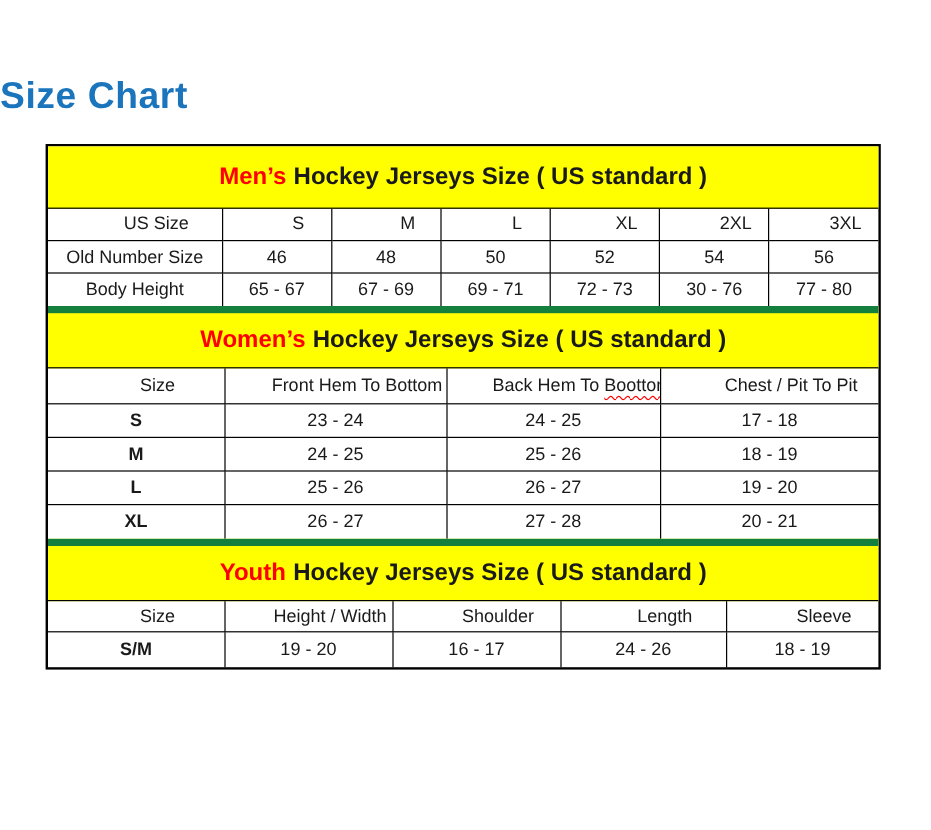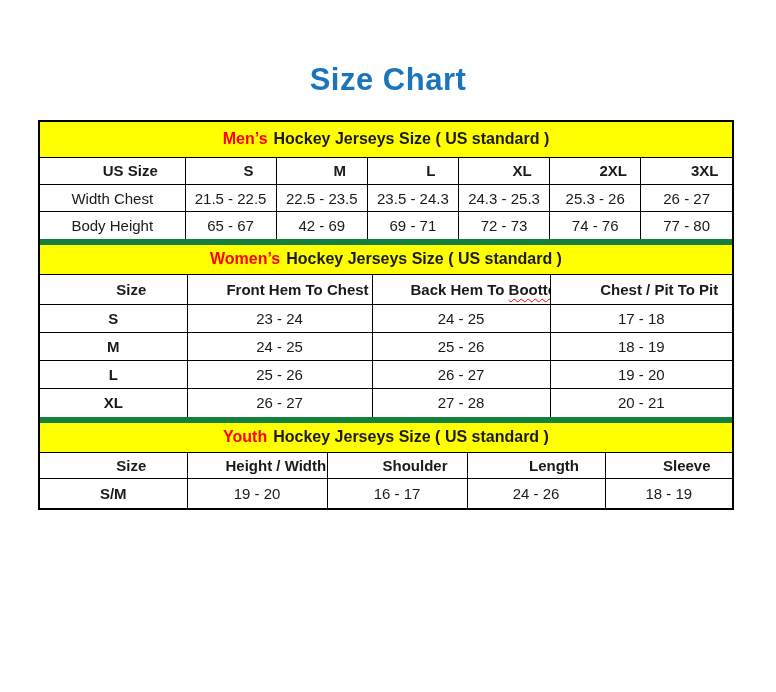--- a/index.html
+++ b/index.html
@@ -5,60 +5,59 @@
   * { box-sizing: border-box; }
   html, body { margin: 0; padding: 0; }
   body {
     width: 776px; height: 692px; overflow: hidden;
     background: #ffffff;
     font-family: "Liberation Sans", sans-serif;
     color: #1a1a1a;
   }
   .page-title {
     margin: 62px 0 0 0;
-    text-align: center;
     font-size: 31px;
     line-height: 1.15;
     font-weight: bold;
     color: #1b75bc;
     letter-spacing: 0.5px;
   }
   .chart-container {
     margin: 22px 0 0 38px;
     width: 696px;
     border: 2px solid #000000;
   }
   .band {
     background: #ffff00;
-    height: 36px;
+    height: 52px;
     display: flex;
     align-items: center;
     justify-content: center;
-    font-size: 16px;
+    font-size: 20px;
     font-weight: bold;
     border-bottom: 1px solid #000000;
   }
   .band + table { border-top: 0; }
   .band:not(:first-child) { border-top: 6px solid #15803d; }
   .band .hl { color: #ff0000; margin-right: 6px; }
   table {
     width: 100%;
     border-collapse: collapse;
     table-layout: fixed;
   }
   th, td {
     border: 1px solid #000000;
     text-align: center;
     vertical-align: middle;
     padding: 0 2px;
     font-size: 15px;
     overflow: hidden;
     white-space: nowrap;
   }
-  th { font-weight: bold; padding-left: 38px; }
+  th { font-weight: normal; padding-left: 38px; }
   td { font-weight: normal; }
   th:first-child, td:first-child { border-left: 0; }
   th:last-child, td:last-child { border-right: 0; }
   thead th { border-top: 0; }
   tbody tr:last-child td { border-bottom: 0; }
   .t-men thead tr { height: 27px; }
   .t-men tbody tr { height: 27px; }
   .t-women thead tr { height: 30px; }
   .t-women tbody tr { height: 28px; }
   .t-youth thead tr { height: 26px; }
@@ -95,55 +94,55 @@
           <th>S</th>
           <th>M</th>
           <th>L</th>
           <th>XL</th>
           <th>2XL</th>
           <th>3XL</th>
         </tr>
       </thead>
       <tbody>
         <tr>
-          <td>Width Chest</td>
-          <td>21.5 - 22.5</td>
-          <td>22.5 - 23.5</td>
-          <td>23.5 - 24.3</td>
-          <td>24.3 - 25.3</td>
-          <td>25.3 - 26</td>
-          <td>26 - 27</td>
+          <td>Old Number Size</td>
+          <td>46</td>
+          <td>48</td>
+          <td>50</td>
+          <td>52</td>
+          <td>54</td>
+          <td>56</td>
         </tr>
         <tr>
           <td>Body Height</td>
           <td>65 - 67</td>
-          <td>42 - 69</td>
+          <td>67 - 69</td>
           <td>69 - 71</td>
           <td>72 - 73</td>
-          <td>74 - 76</td>
+          <td>30 - 76</td>
           <td>77 - 80</td>
         </tr>
       </tbody>
     </table>
 
   <div class="band">
     <span class="hl">Women’s</span>
     <span>Hockey Jerseys Size ( US standard )</span>
   </div>
   <table class="t-women">
     <colgroup>
       <col style="width:147px">
         <col style="width:185px">
         <col style="width:178px">
         <col>
     </colgroup>
   <thead>
         <tr>
           <th>Size</th>
-          <th>Front Hem To Chest</th>
+          <th>Front Hem To Bottom</th>
           <th><span>Back Hem To </span><span class="squiggly">Boottom</span></th>
           <th>Chest / Pit To Pit</th>
         </tr>
       </thead>
       <tbody>
         <tr>
           <td>S</td>
           <td>23 - 24</td>
           <td>24 - 25</td>
           <td>17 - 18</td>

